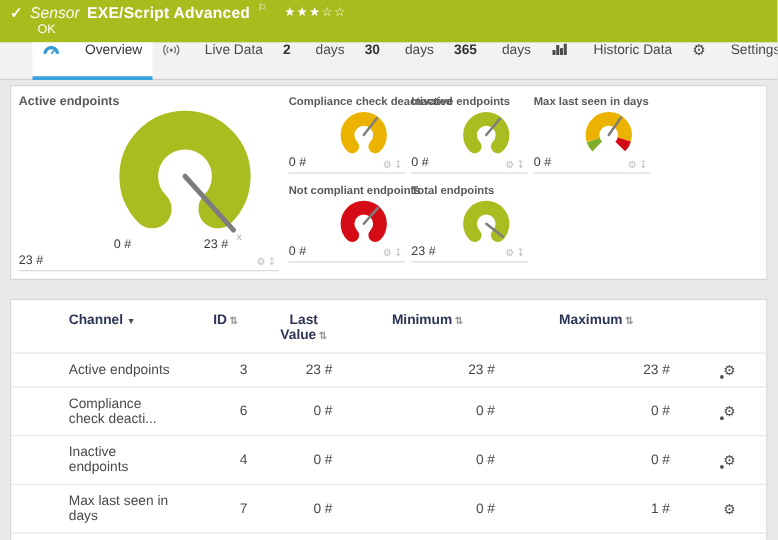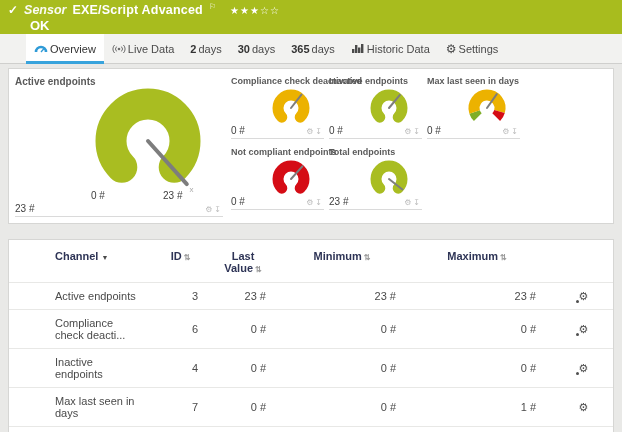--- a/index.html
+++ b/index.html
@@ -3,30 +3,30 @@
 <meta charset="utf-8">
 <style>
   * { margin:0; padding:0; box-sizing:border-box; }
   html,body { width:622px; height:432px; overflow:hidden; background:#e9e9e7;
               font-family:"Liberation Sans", sans-serif; }
 
   
   .topbar { height:34px; background:#a8bc1e; color:#fff; padding:3px 10px 0 8px; }
   .topbar-line1 { display:flex; align-items:center; gap:6px; }
   .check { font-size:12px; font-weight:bold; }
-  .kind { font-style:italic; font-size:12.5px; opacity:.95;font-weight:bold; }
+  .kind { font-style:italic; font-size:12.5px; opacity:.95; }
   .title { font-size:12.5px; font-weight:bold; letter-spacing:.2px; }
   .flag { font-size:8px; position:relative; top:-4px; opacity:.9; }
   .stars { font-size:10px; letter-spacing:1px; margin-left:8px; cursor:pointer; }
-  .status-ok { font-size:13px; font-weight:bold; margin-left:22px; margin-top:1px; }
+  .status-ok { font-size:10px; font-weight:normal; margin-left:22px; margin-top:1px; }
 
   
   .tabs { height:30px; background:#f2f2f0; border-bottom:1px solid #cfcfcd;
           display:flex; align-items:stretch; padding-left:26px; }
-  .tab { position:relative; display:flex; align-items:center; gap:2px;
+  .tab { position:relative; display:flex; align-items:flex-start; gap:20px;
          padding:0 8px; font-size:11px; color:#4a4a4a; cursor:pointer; white-space:nowrap; }
   .tab .num { font-weight:bold; color:#333; }
   .tab.active { background:#fff; color:#333; }
   .tab.active::after { content:""; position:absolute; left:0; right:0; bottom:-1px;
                        height:3px; background:#38a3dc; }
   .tab .glyph { font-size:12px; line-height:1; color:#4a4a4a; }
 
   
   .panel { margin:0 8px; background:#fff; border:1px solid #d6d6d4; }
   .gauges { margin-top:4px; height:156px; display:flex; padding:7px 6px 0 6px; }

